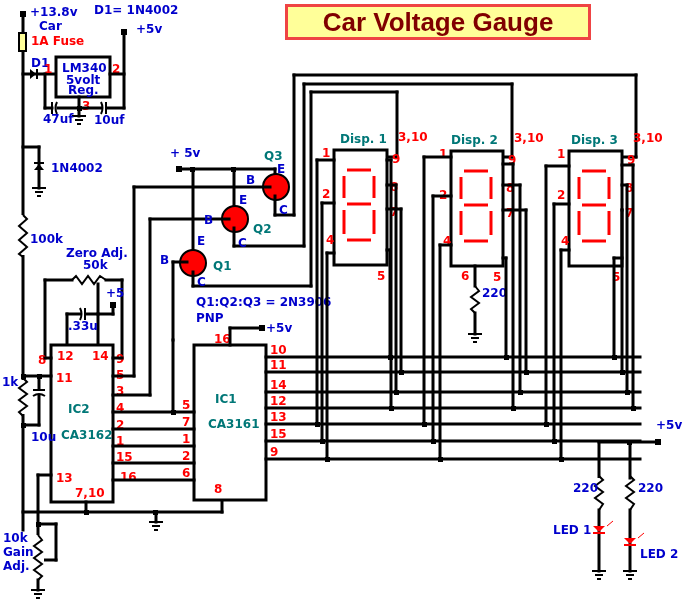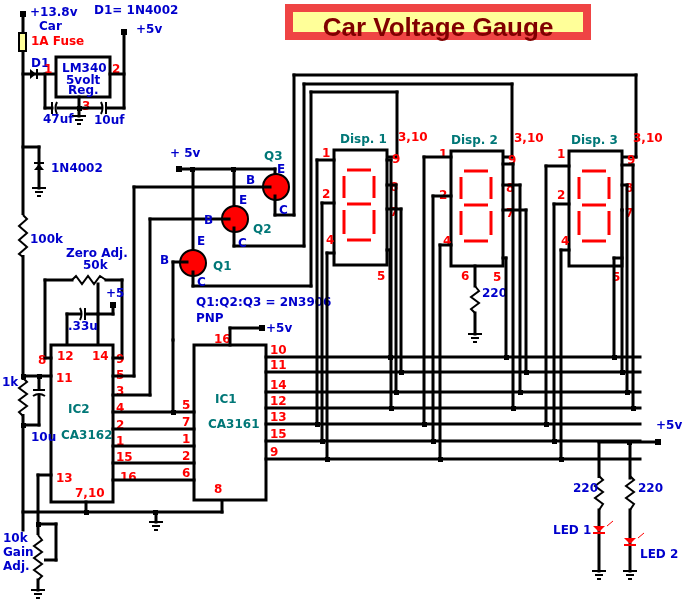--- a/index.html
+++ b/index.html
@@ -5,21 +5,21 @@
   html, body { margin:0; padding:0; background:#ffffff; }
   body { width:700px; height:600px; position:relative; overflow:hidden; font-family:"DejaVu Sans", sans-serif; }
   #schem { position:absolute; left:0; top:0; }
   .w { stroke:#000; stroke-width:3; fill:none; stroke-linecap:square; }
   .box { stroke:#000; stroke-width:3; fill:#fff; }
   .pin { fill:#ff0000; font-size:12px; font-weight:bold; font-family:"DejaVu Sans", sans-serif; }
   .lbl { fill:#0000cc; font-size:12px; font-weight:bold; font-family:"DejaVu Sans", sans-serif; }
   .teal { fill:#007777; font-size:12px; font-weight:bold; font-family:"DejaVu Sans", sans-serif; }
   .seg { stroke:#ff0000; stroke-width:3; fill:none; }
   .dot { fill:#000; }
-  .title-box { position:absolute; left:285px; top:4px; width:306px; height:36px; background:#ffff99; border:8px solid #ef4444; box-sizing:border-box; }
+  .title-box { position:absolute; left:285px; top:4px; width:306px; height:36px; background:#ffff99; border:3px solid #ef4444; box-sizing:border-box; }
   .title-text { position:absolute; left:0; right:0; top:0; bottom:0; text-align:center; line-height:30px; color:#800000; font-size:26px; font-weight:bold; font-family:"Liberation Sans", sans-serif; }
 </style>
 </head>
 <body>
 
 <div class="title-box">
   <div class="title-text">Car Voltage Gauge</div>
 </div>
 
 <svg id="schem" width="700" height="600" viewBox="0 0 700 600">

